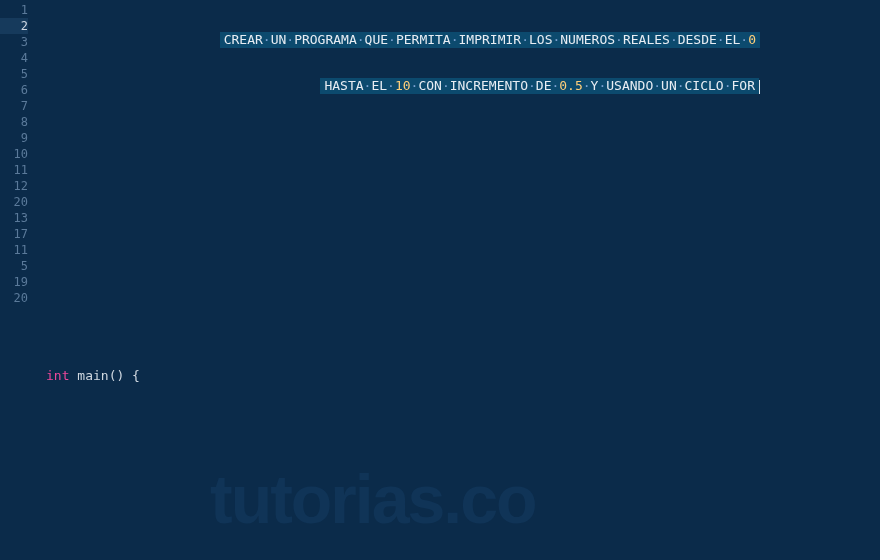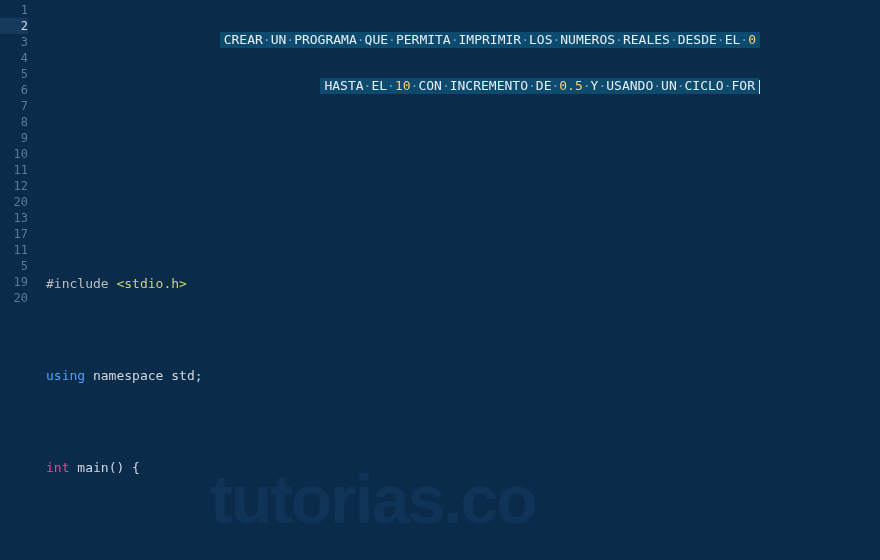--- a/index.html
+++ b/index.html
@@ -122,23 +122,21 @@
     <div class="comment-block">
       <div><span class="cmt" id="cmt1">CREAR<span class="ws-dot">·</span>UN<span class="ws-dot">·</span>PROGRAMA<span class="ws-dot">·</span>QUE<span class="ws-dot">·</span>PERMITA<span class="ws-dot">·</span>IMPRIMIR<span class="ws-dot">·</span>LOS<span class="ws-dot">·</span>NUMEROS<span class="ws-dot">·</span>REALES<span class="ws-dot">·</span>DESDE<span class="ws-dot">·</span>EL<span class="ws-dot">·</span><span class="hl-num">0</span></span></div>
       <div><span class="cmt" id="cmt2">HASTA<span class="ws-dot">·</span>EL<span class="ws-dot">·</span><span class="hl-num">10</span><span class="ws-dot">·</span>CON<span class="ws-dot">·</span>INCREMENTO<span class="ws-dot">·</span>DE<span class="ws-dot">·</span><span class="hl-num">0.5</span><span class="ws-dot">·</span>Y<span class="ws-dot">·</span>USANDO<span class="ws-dot">·</span>UN<span class="ws-dot">·</span>CICLO<span class="ws-dot">·</span>FOR</span><span class="cursor"></span></div>
     </div>
 
     <div class="line"></div>
     <div class="line"></div>
     <div class="line"></div>
     <div class="line"></div>
 
-    <div class="line"><span class="tk-inc">#include </span><span class="tk-lib">&lt;stdio.h&gt;</span></div>
     <div class="line"></div>
-    <div class="line"><span class="tk-kw">using</span><span> namespace std</span><span class="tk-pn">;</span></div>
     <div class="line"></div>
     <div class="line"><span class="tk-type">int</span><span class="tk-fn"> main</span><span class="tk-pn">()</span><span> {</span></div>
     <div class="line"></div>
     
     
     
     
     
     
     

